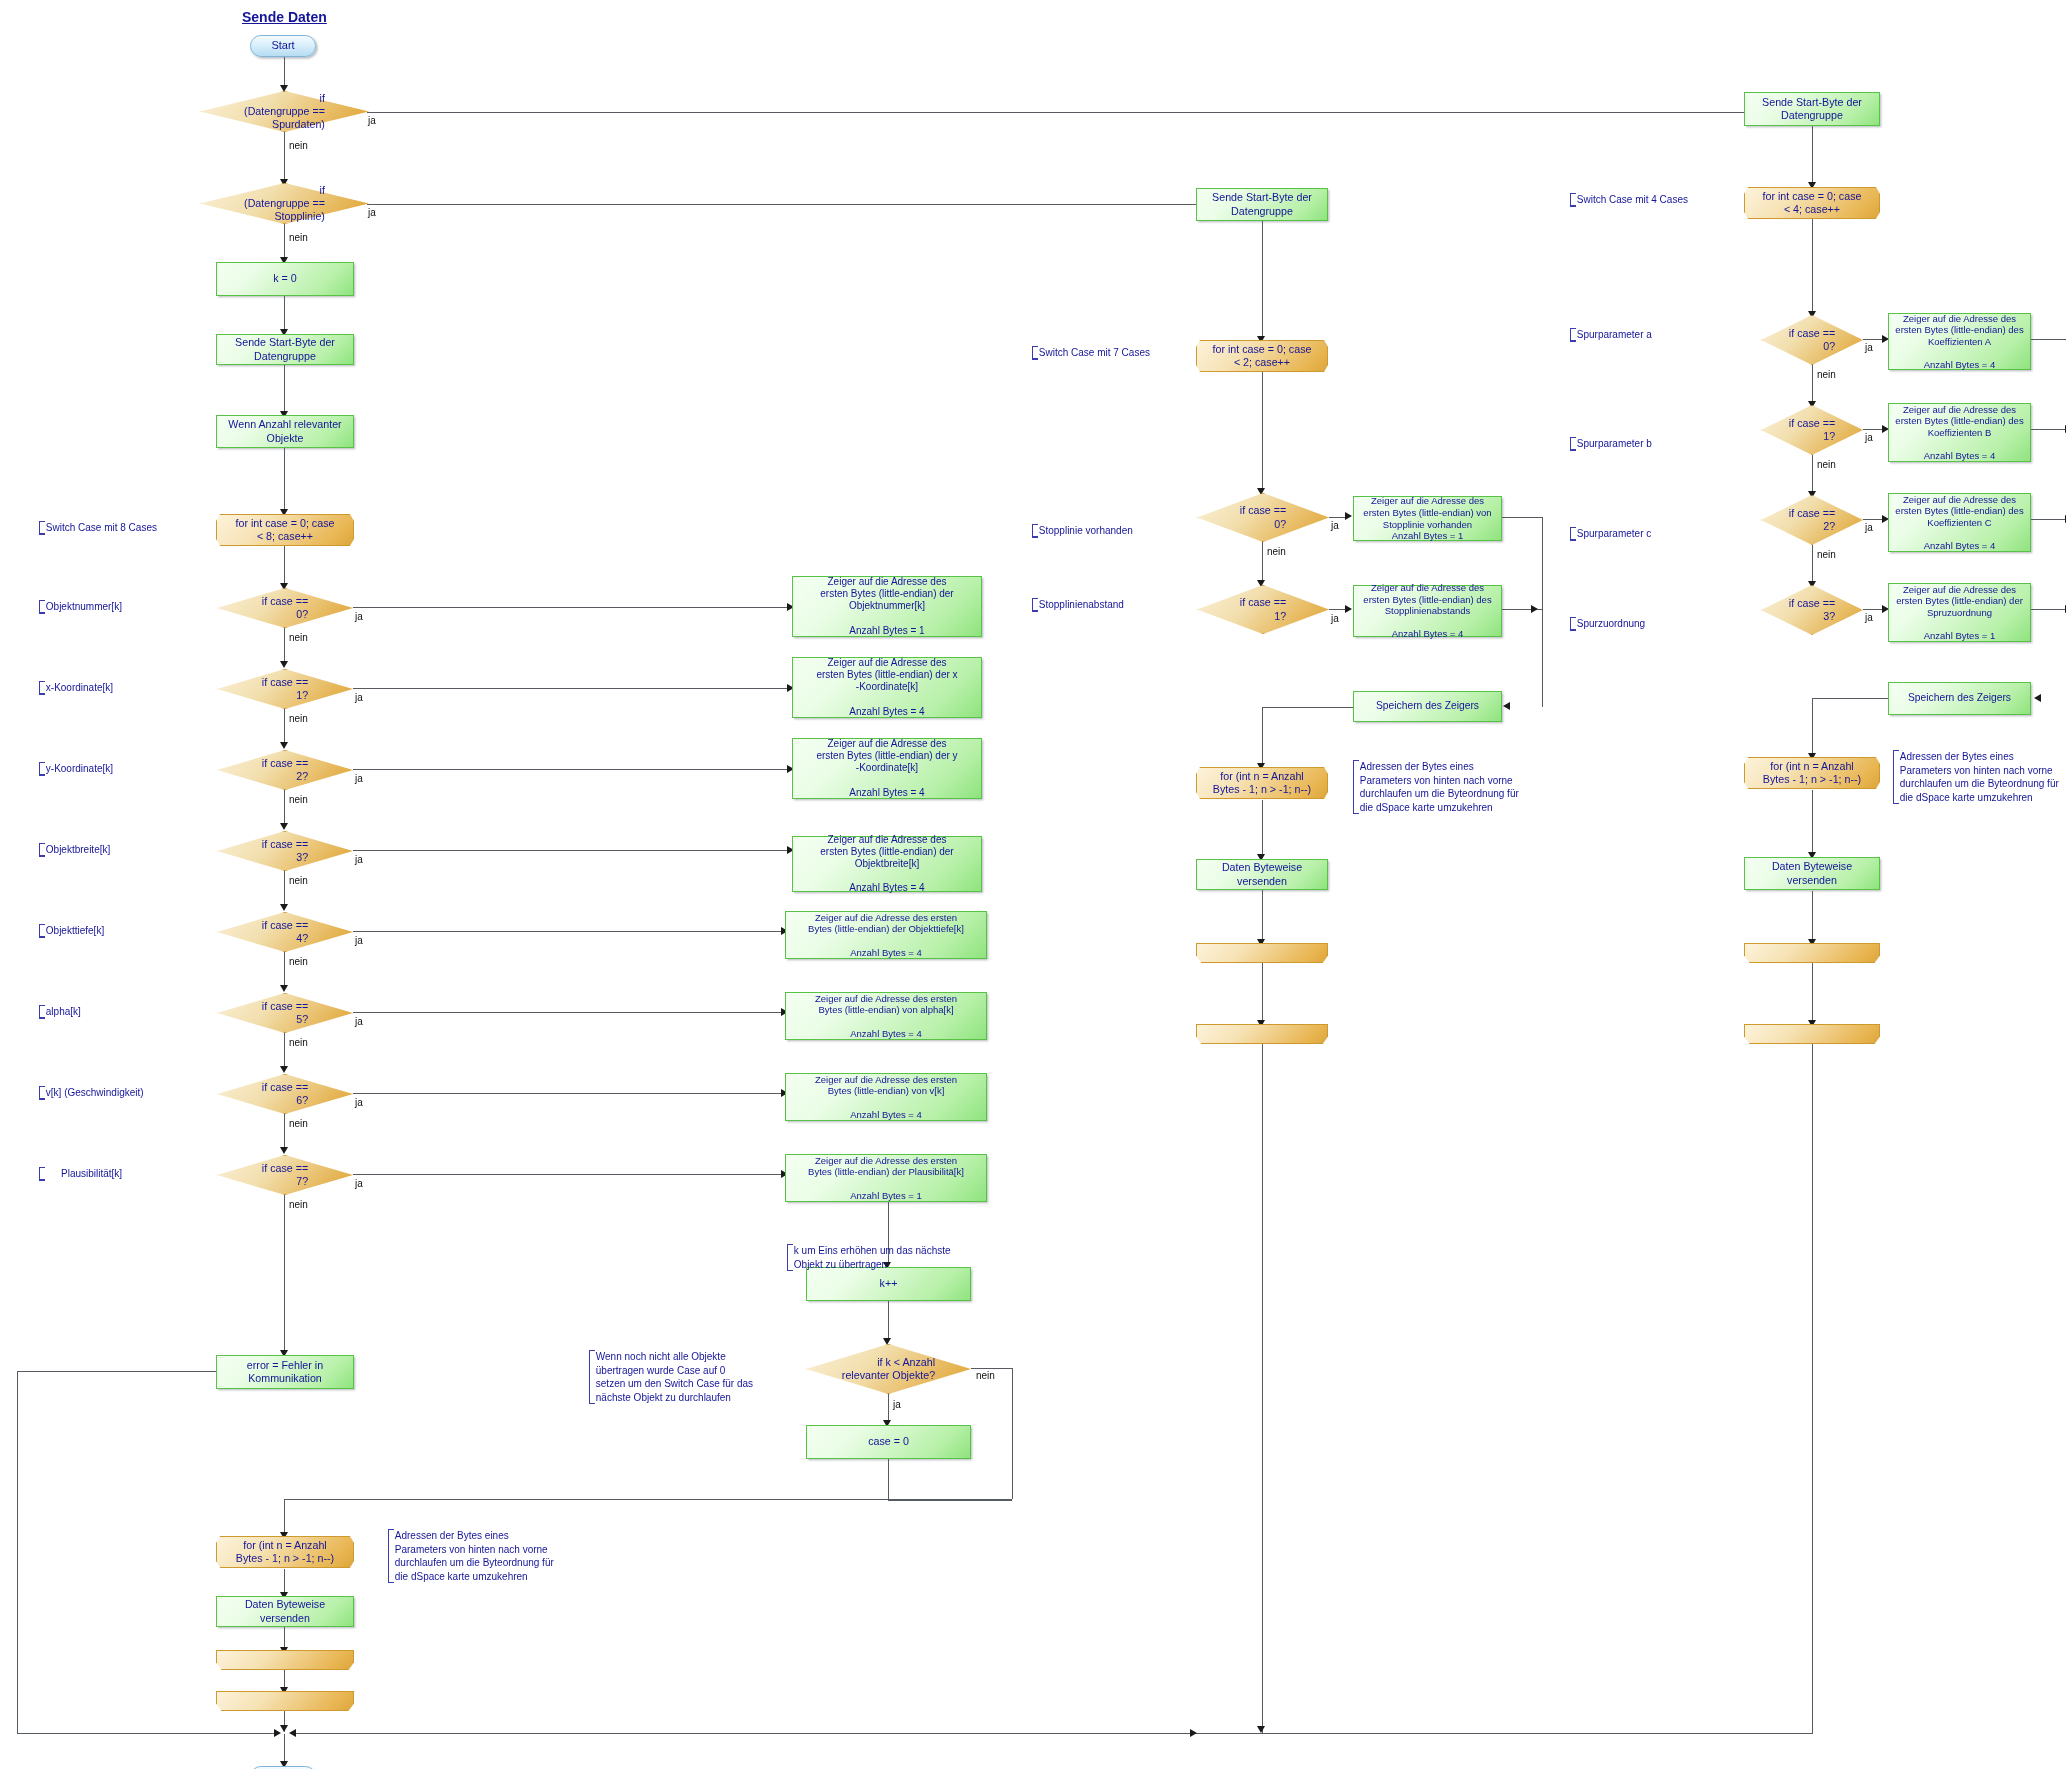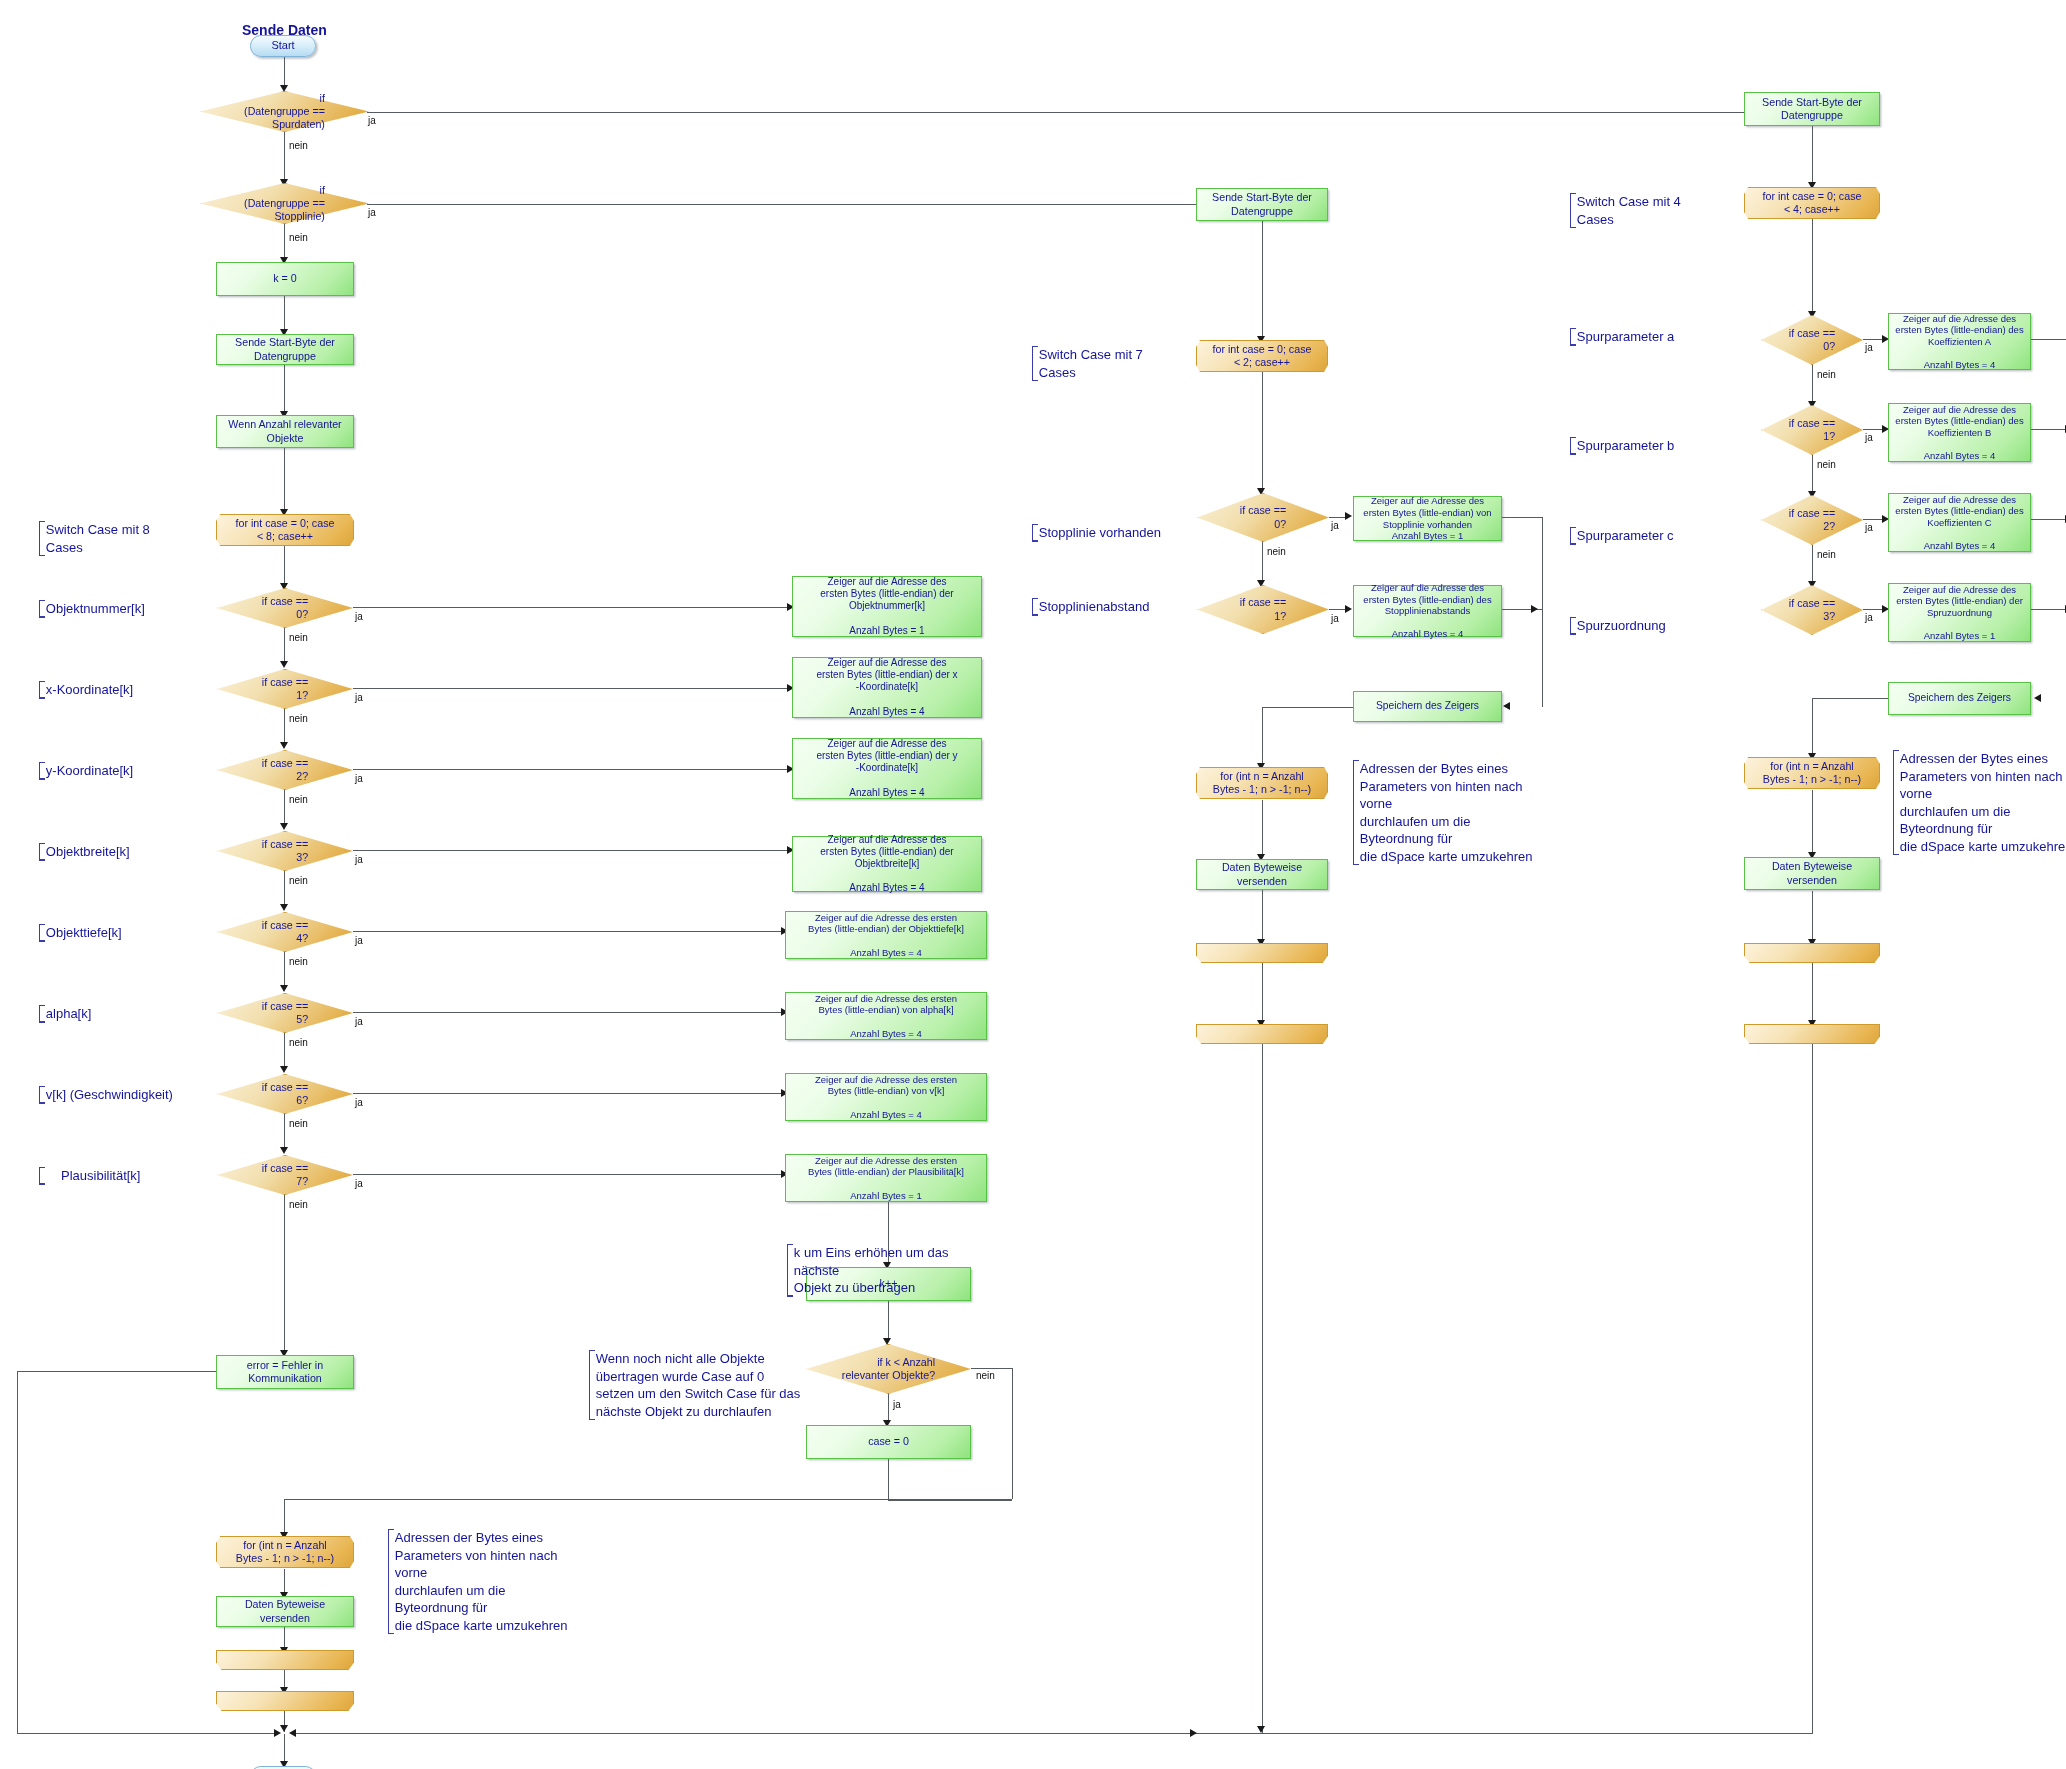--- a/index.html
+++ b/index.html
@@ -69,42 +69,42 @@
   .lnv{width:0.8px;}
   .ar{position:absolute;width:0;height:0;z-index:3;}
   .ar-d{border-left:4.5px solid transparent;border-right:4.5px solid transparent;border-top:7px solid #1a1a1a;}
   .ar-r{border-top:4.5px solid transparent;border-bottom:4.5px solid transparent;border-left:7px solid #1a1a1a;}
   .ar-l{border-top:4.5px solid transparent;border-bottom:4.5px solid transparent;border-right:7px solid #1a1a1a;}
   
   .elab{position:absolute;color:#111111;font-size:10px;z-index:6;font-family:"Liberation Sans",sans-serif;}
   
   .note{
     position:absolute;z-index:6;
-    color:#141499;font-size:13px;line-height:1.35;
+    color:#141499;font-size:10px;line-height:1.35;
     padding-left:5.8px;
     border-left:1.2px solid #3b3bb0;
     white-space:pre-line;
   }
   .note:before{
     content:"";position:absolute;left:0;top:0;width:5.4px;height:1.2px;background:#3b3bb0;
   }
   .note:after{
     content:"";position:absolute;left:0;bottom:0;width:5.4px;height:1.2px;background:#3b3bb0;
   }
   .title{
     position:absolute;z-index:7;
     color:#141499;font-size:14px;font-weight:bold;
   }
 </style>
 </head>
 <body>
 
 <div id="canvas">
 
-  <div class="title" style="left:242px;top:22px;">Sende Daten</div>
+  <div class="title" style="left:242px;top:9px;text-decoration:underline;">Sende Daten</div>
 
   <div class="node term" style="left:250px;top:35px;width:66px;height:21.5px;font-size:11px;">Start</div>
   <div class="ln lnv" style="left:284px;top:57px;height:32px;"></div>
   <div class="ar ar-d" style="left:280px;top:85px;"></div>
 
   <div class="dec" style="left:200px;top:91px;width:169px;height:41px;">
     <div class="dbody"></div>
     <div class="dtxt">if
 (Datengruppe ==
 Spurdaten)</div>

